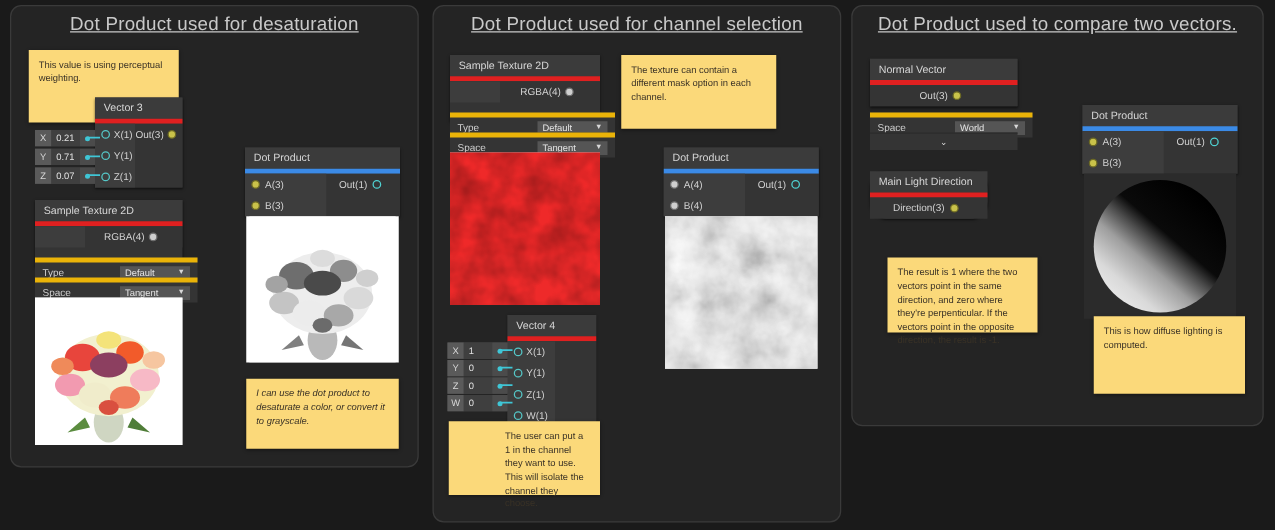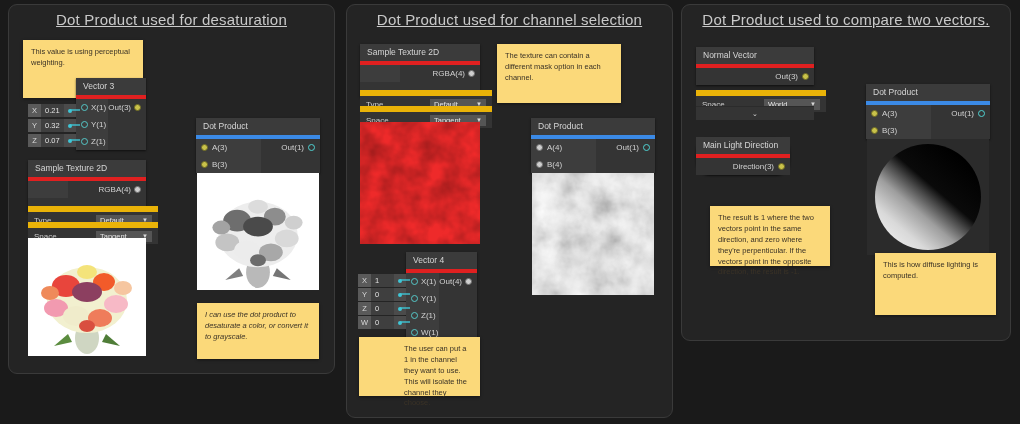--- a/index.html
+++ b/index.html
@@ -55,21 +55,21 @@
 
   .node-body{background:#343434;position:relative;}
   .ports{display:flex;position:relative;}
   .ports-left{background:#3d3d3d;}
   .port-row{
     height:17px;line-height:17px;
     font-size:8px;color:#d2d2d2;
     display:flex;align-items:center;
     white-space:nowrap;
   }
-  .port-row.out{justify-content:flex-end;}
+  .port-row.out{justify-content:center;}
   .dot{
     width:7px;height:7px;border-radius:50%;
     box-sizing:border-box;display:inline-block;
   }
   .dot-v{background:#c9c24a;border:1.5px solid #6d6a24;}
   .dot-v4{background:#cfcfcf;border:1.5px solid #6f6f6f;}
   .dot-hollow{
     width:7px;height:7px;border-radius:50%;
     border:1.5px solid #4fd2d2;background:transparent;box-sizing:border-box;
     display:inline-block;
@@ -78,21 +78,21 @@
     width:7px;height:7px;border-radius:50%;
     border:1.5px solid #55c7c7;background:transparent;box-sizing:border-box;
     display:inline-block;
   }
 
   
   .prop{
     display:flex;align-items:center;
     height:16px;font-size:8px;color:#cfcfcf;
     padding:0 6px;background:#343434;
-    border-top:6px solid #eab308;
+    border-top:4px solid #eab308;
   }
   .prop-label{flex:0 0 auto;}
   .prop-ctrl{
     margin-left:auto;
     background:#555;
     color:#e5e5e5;
     font-size:7.5px;
     height:11px;line-height:11px;
     width:56px;
     padding:0 4px;
@@ -203,21 +203,21 @@
 
   <div class="vfield" style="left:28px;top:104px;width:48px;">
     <span class="k">X</span>
     <span class="v">0.21</span>
     <span class="s">
         <i class="s-dot"></i>
       </span>
   </div>
   <div class="vfield" style="left:28px;top:119px;width:48px;">
     <span class="k">Y</span>
-    <span class="v">0.32</span>
+    <span class="v">0.71</span>
     <span class="s">
         <i class="s-dot"></i>
       </span>
   </div>
   <div class="vfield" style="left:28px;top:134px;width:48px;">
     <span class="k">Z</span>
     <span class="v">0.07</span>
     <span class="s">
         <i class="s-dot"></i>
       </span>
@@ -401,26 +401,20 @@
           </div>
           <div class="port-row">
             <span class="dot-hollow-y" style="margin-right:3px;"></span>
             <span>Z(1)</span>
           </div>
           <div class="port-row">
             <span class="dot-hollow-y" style="margin-right:3px;"></span>
             <span>W(1)</span>
           </div>
         </div>
-        <div style="flex:1;padding-right:5px;">
-          <div class="port-row out">
-            <span>Out(4)</span>
-            <span class="dot dot-v4" style="margin-left:3px;"></span>
-          </div>
-        </div>
       </div>
     </div>
   </div>
   <div class="vfield" style="left:358px;top:274px;width:48px;">
     <span class="k">X</span>
     <span class="v">1</span>
     <span class="s">
         <i class="s-dot"></i>
       </span>
   </div>

